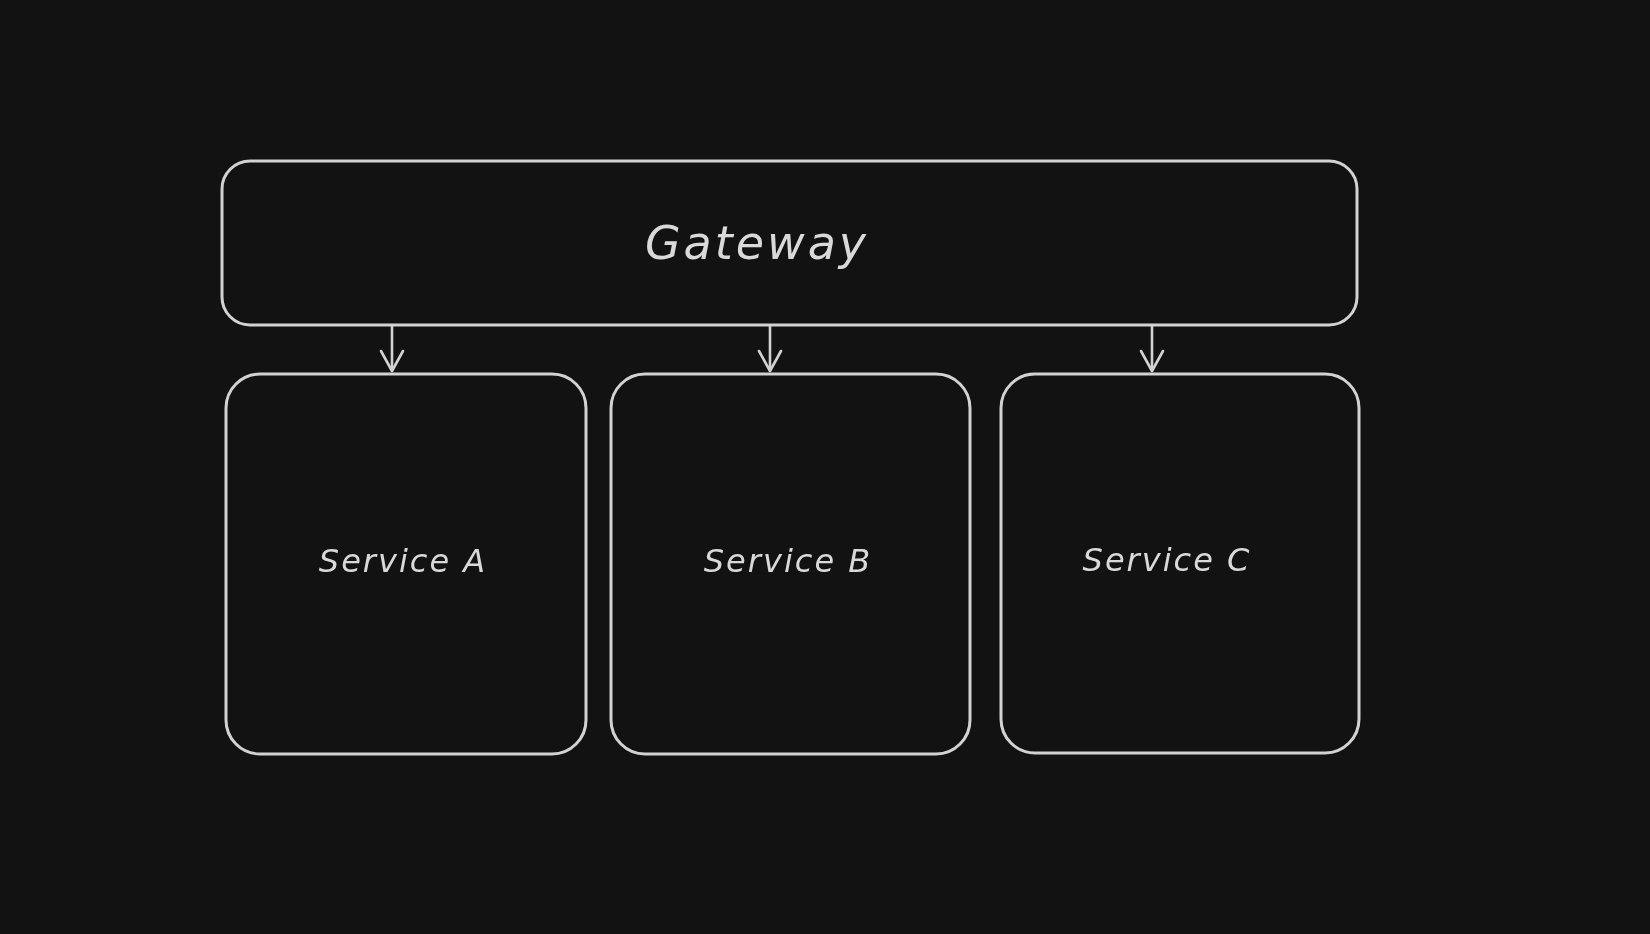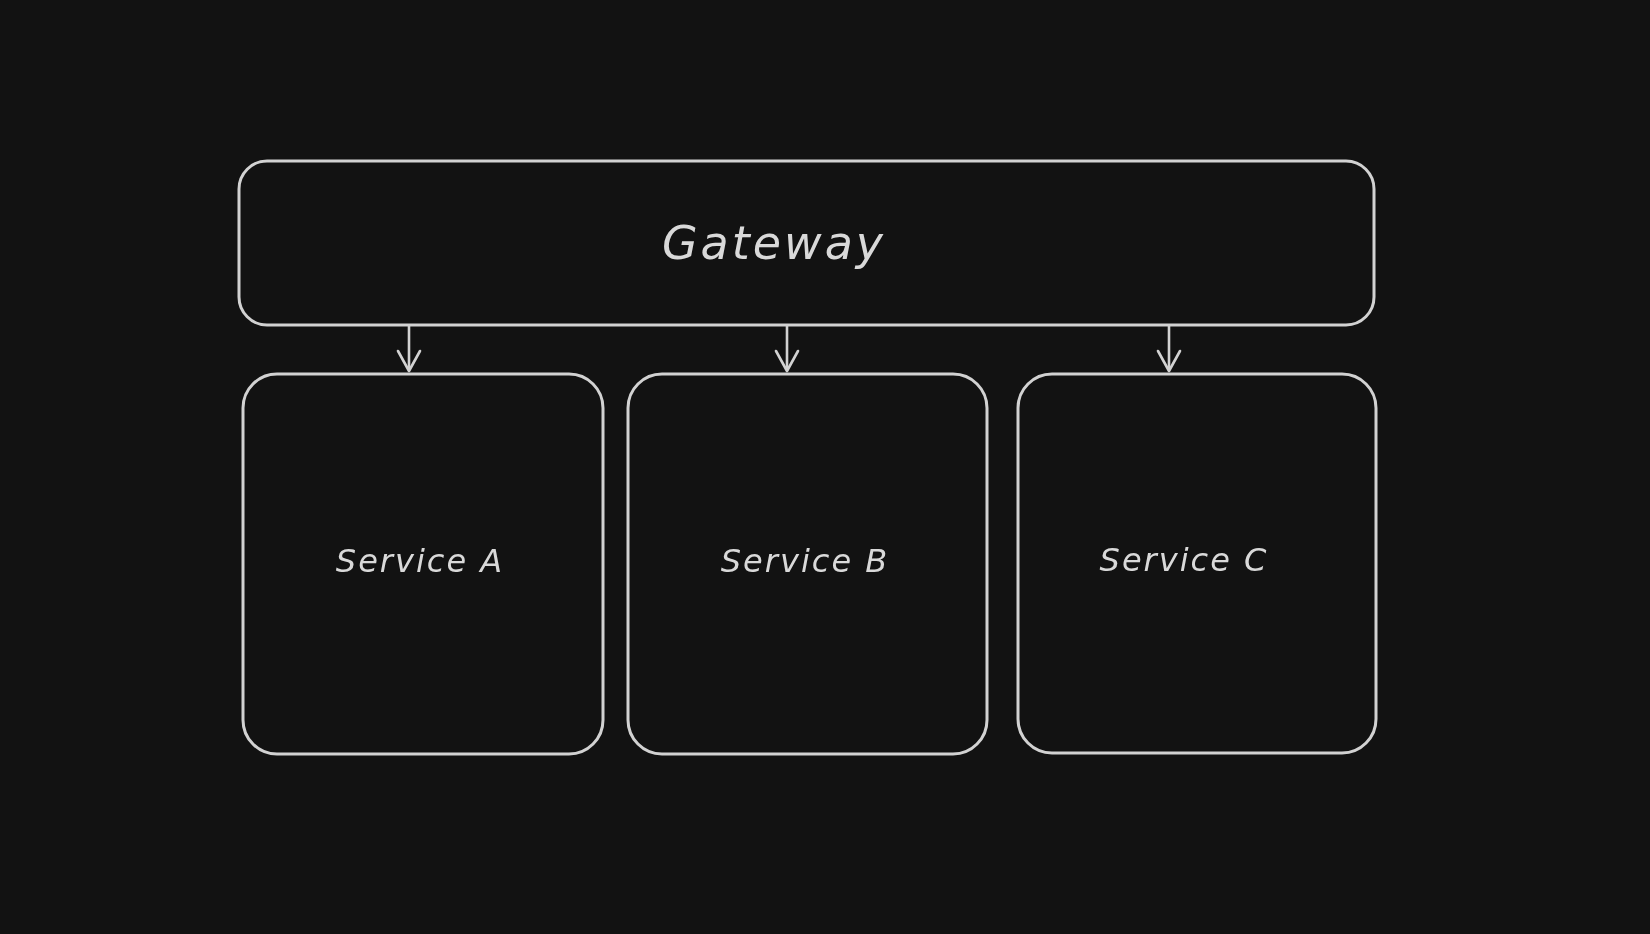--- a/index.html
+++ b/index.html
@@ -9,21 +9,20 @@
   }
   * { margin: 0; padding: 0; box-sizing: border-box; }
   html, body { background: var(--bg); }
   .canvas {
     position: relative;
     width: 1650px;
     height: 934px;
     background: var(--bg);
     overflow: hidden;
     font-family: "DejaVu Sans", sans-serif;
-    padding-left: 17px;
   }
   svg { display: block; width: 1650px; height: 934px; }
   .shape {
     fill: none;
     stroke: var(--stroke);
     stroke-width: 3;
     stroke-linecap: round;
     stroke-linejoin: round;
   }
   .edge-line {

